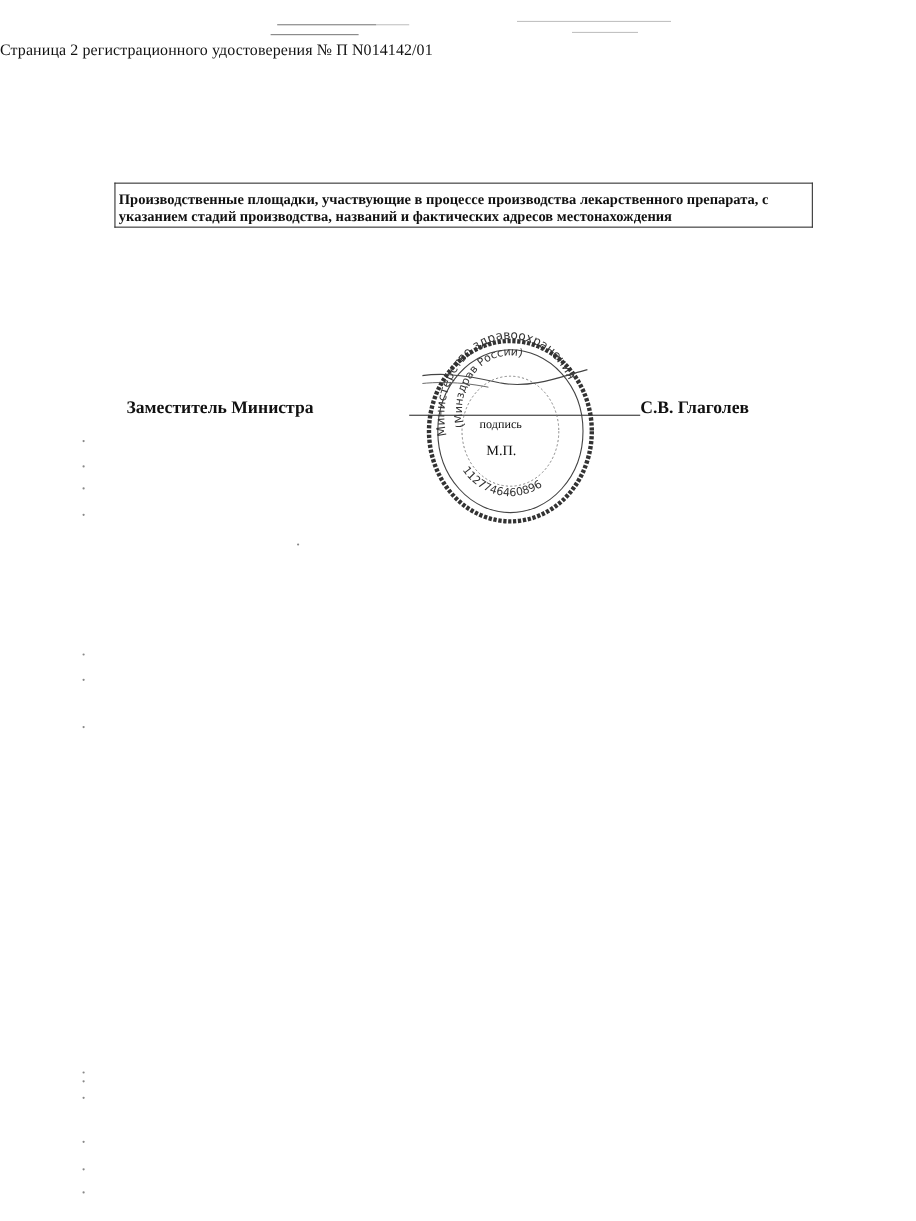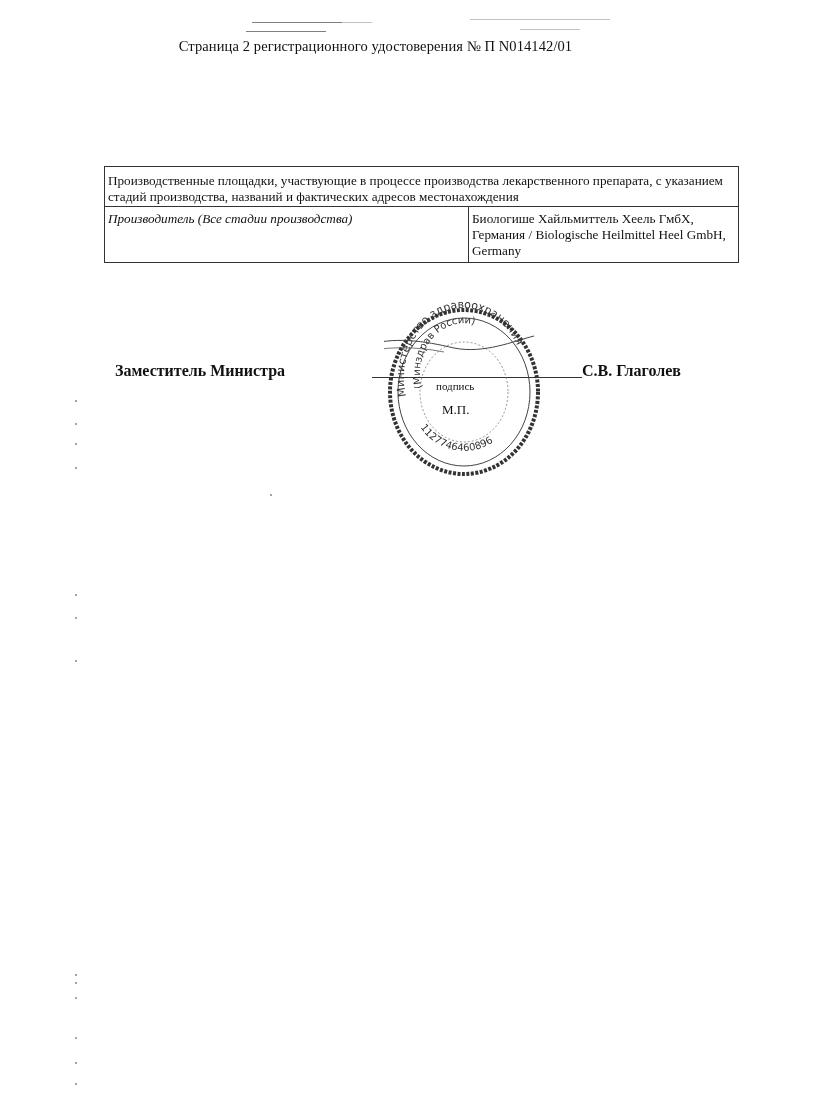--- a/index.html
+++ b/index.html
@@ -1,25 +1,25 @@
 <!DOCTYPE html>
 <html><head>
 <meta charset="utf-8">
 <style>
   html, body { margin: 0; padding: 0; background: #ffffff; }
   body { width: 833px; height: 1110px; position: relative; overflow: hidden;
          font-family: "Liberation Serif", "DejaVu Serif", serif; color: #111; }
   .smudge { position: absolute; height: 1px; background: #555; opacity: .75; }
   .smudge.light { background: #999; opacity: .6; }
-  .page-header { position: absolute; left: 0; width: 751px; top: 38px; text-align: center;
+  .page-header { position: absolute; left: 0; width: 751px; top: 38px; text-align: left;
                  font-size: 14.5px; letter-spacing: .1px; }
   .sites-table { position: absolute; left: 104px; top: 166px; width: 635px;
                  border-collapse: collapse; font-size: 13.2px; line-height: 16px; }
   .sites-table td { border: 1px solid #333; vertical-align: top; padding: 4px 4px 3px 3px; }
-  .sites-table .title-cell { font-weight: normal; padding-top: 6px; padding-bottom: 1px; }
+  .sites-table .title-cell { font-weight: bold; padding-top: 6px; padding-bottom: 1px; }
   .sites-table .role-cell { font-style: italic; width: 356px; border-right: 1px dashed #333; height: 46px; }
   .sites-table .name-cell { padding-left: 3px; }
   .sites-table .addr-cell { padding-top: 4px; padding-bottom: 4px; }
   .signature-block { position: absolute; left: 104px; top: 362px; width: 600px; height: 22px; }
   .sig-title { position: absolute; left: 0; top: 0; font-weight: bold; font-size: 16px; margin-left: 11px; }
   .sig-line { position: absolute; left: 268px; top: 15px; width: 210px; height: 1px; background: #333; }
   .sig-name { position: absolute; left: 478px; top: 0; font-weight: bold; font-size: 16px; }
   .seal { position: absolute; left: 384px; top: 296px; width: 160px; height: 182px; }
   .seal-label { position: absolute; font-size: 11px; }
   .margin-dot { position: absolute; width: 2px; height: 2px; background: #888; border-radius: 1px; }
@@ -32,24 +32,20 @@
 <div class="smudge" style="left:246px;top:31px;width:80px;"></div>
 <div class="smudge light" style="left:470px;top:19px;width:140px;"></div>
 <div class="smudge light" style="left:520px;top:29px;width:60px;"></div>
 
 <div class="page-header">Страница 2 регистрационного удостоверения № П N014142/01</div>
 
 <table class="sites-table">
   <tbody>
       <tr>
     <td colspan="2" class="title-cell">Производственные площадки, участвующие в процессе производства лекарственного препарата, с указанием стадий производства, названий и фактических адресов местонахождения</td>
-  </tr>
-  <tr>
-    <td class="role-cell">Производитель (Все стадии производства)</td>
-    <td class="name-cell">Биологише Хайльмиттель Хеель ГмбХ, Германия / Biologische Heilmittel Heel GmbH, Germany</td>
   </tr>
 </tbody>
   </table>
 
 <div class="signature-block">
   <span class="sig-title">Заместитель Министра</span>
   <span class="sig-line"></span>
   <span class="sig-name">С.В. Глаголев</span>
 </div>
 

